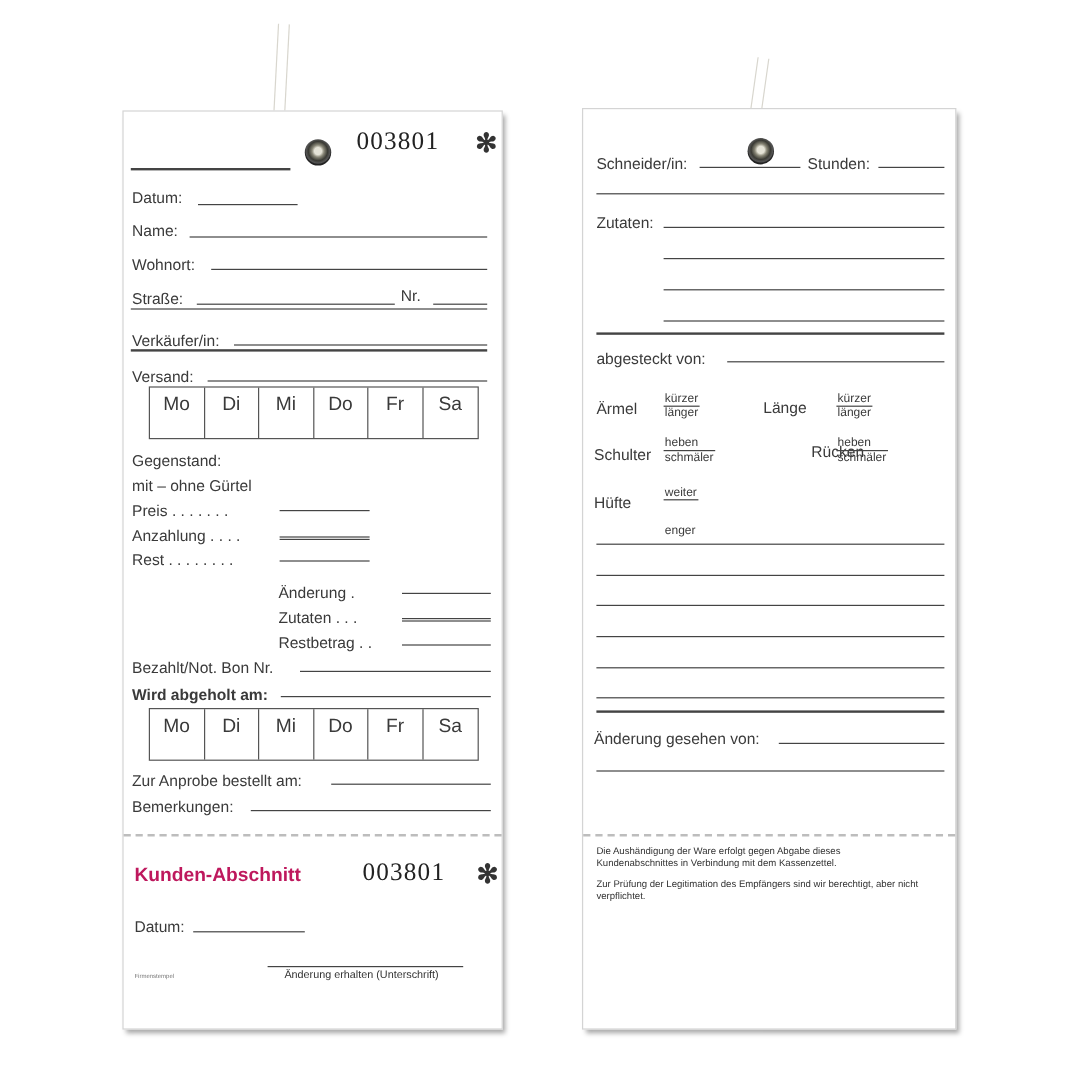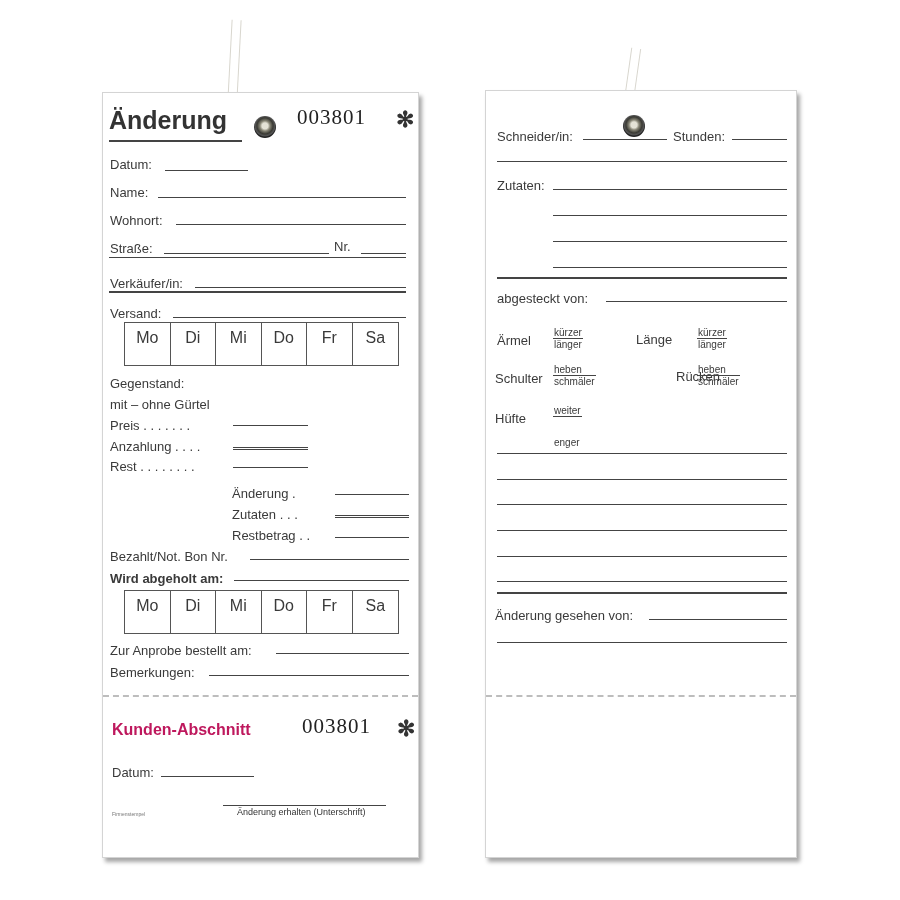--- a/index.html
+++ b/index.html
@@ -37,21 +37,20 @@
   .frac .num { border-bottom: 1px solid #444; padding: 0 1px; }
   .frac .den { padding: 0 1px; }
 </style>
 </head>
 <body>
 
 <div class="string" style="left:229px; top:20px; height:100px; transform:rotate(3deg);"></div>
 <div class="string" style="left:626px; top:48px; height:75px; transform:rotate(8deg);"></div>
 
 <div class="tag" id="tag-front">
-  <div class="abs title" style="left:6px; top:13px;">Änderung</div>
   <div class="line thick" style="left:6px; top:47px; width:133px;"></div>
   <div class="eyelet" style="left:151px; top:23px;"></div>
   <div class="abs serial" style="left:194px; top:12px;">003801</div>
   <div class="abs asterisk" style="left:293px; top:14px;">✻</div>
 
   <div class="abs lbl" style="left:7px; top:64px;">Datum:</div>
   <div class="line" style="left:62px; top:77px; width:83px;"></div>
 
   <div class="abs lbl" style="left:7px; top:92px;">Name:</div>
   <div class="line" style="left:55px; top:104px; width:248px;"></div>
@@ -184,13 +183,15 @@
   <div class="line" style="left:11px; top:465px; width:290px;"></div>
   <div class="line" style="left:11px; top:490px; width:290px;"></div>
   <div class="line thick" style="left:11px; top:501px; width:290px;"></div>
 
   <div class="abs lbl" style="left:9px; top:517px;">Änderung gesehen von:</div>
   <div class="line" style="left:163px; top:528px; width:138px;"></div>
   <div class="line" style="left:11px; top:551px; width:290px;"></div>
 
   <div class="perf" style="top:604px;"></div>
 
+  <div class="abs small" style="left:11px; top:614px; width:250px; white-space:normal;">Die Aushändigung der Ware erfolgt gegen Abgabe dieses Kundenabschnittes in Verbindung mit dem Kassenzettel.</div>
+  <div class="abs small" style="left:11px; top:641px; width:290px; white-space:normal;">Zur Prüfung der Legitimation des Empfängers sind wir berechtigt, aber nicht verpflichtet.</div>
 </div>
 
 </body></html>

